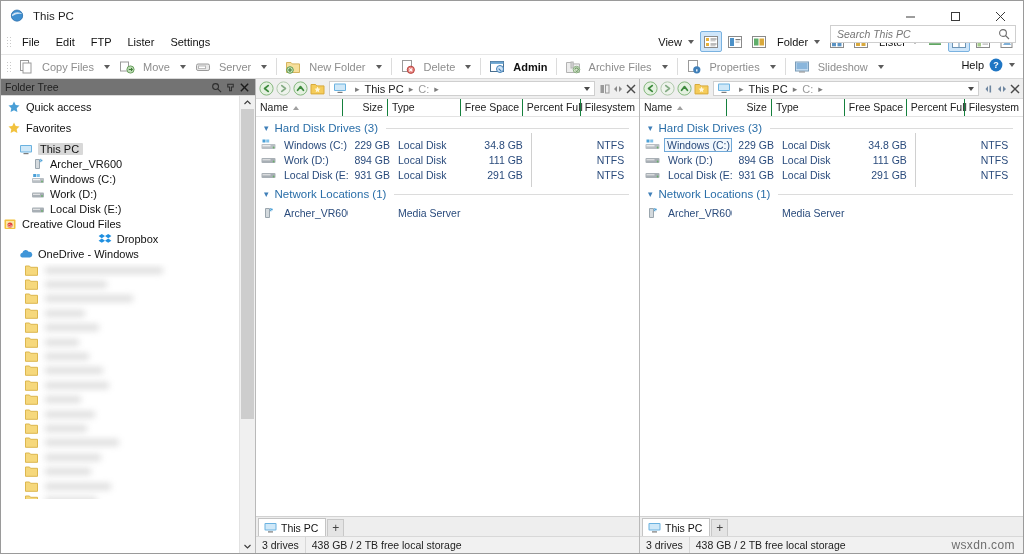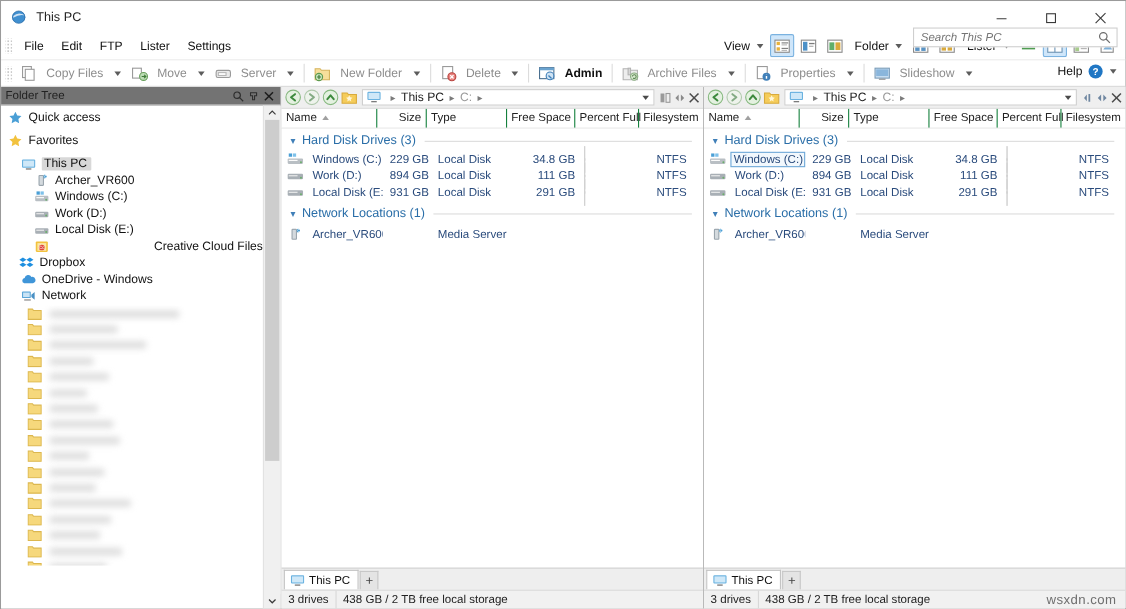--- a/index.html
+++ b/index.html
@@ -492,64 +492,53 @@
             <span class="ti">
               <svg viewBox="0 0 14 14" width="14" height="14">
                   <rect x="1" y="5.5" width="12" height="5" rx="1" fill="#a8afb5"></rect>
                   <rect x="2" y="6.8" width="7" height="1" fill="#eee"></rect>
                   <circle cx="11" cy="9" r="0.9" fill="#6aae6a"></circle>
                 </svg>
             </span>
             <span class="tl">Local Disk (E:)</span>
           </div>
 
-          <div class="tnode" style="padding-left:30px;justify-content:space-between;">
+          <div class="tnode" style="padding-left:2px;">
             <span class="ti">
               <svg viewBox="0 0 14 14" width="14" height="14">
                   <rect x="1.5" y="2.5" width="11" height="9.5" rx="1" fill="#f2c23e"></rect>
                   <rect x="3" y="4" width="8" height="7" fill="#fbe7a6"></rect>
                   <circle cx="7" cy="8" r="2.6" fill="#e0443a"></circle>
                   <text x="7" y="9.6" font-size="4.2" fill="#fff" text-anchor="middle" font-family="Liberation Sans, sans-serif">Cc</text>
                 </svg>
             </span>
             <span class="tl">Creative Cloud Files</span>
           </div>
 
-          <div class="tnode" style="padding-left:16px;">
+          <div class="tnode" style="padding-left:16px;justify-content:center;">
             <span class="ti">
               <svg viewBox="0 0 14 14" width="14" height="14">
                   <path d="M3.8 2 L7 4.1 3.8 6.2 .6 4.1 Z" fill="#1e8fe0"></path>
                   <path d="M10.2 2 L13.4 4.1 10.2 6.2 7 4.1 Z" fill="#1e8fe0"></path>
                   <path d="M3.8 6.6 L7 8.7 3.8 10.8 .6 8.7 Z" fill="#1e8fe0"></path>
                   <path d="M10.2 6.6 L13.4 8.7 10.2 10.8 7 8.7 Z" fill="#1e8fe0"></path>
                 </svg>
             </span>
             <span class="tl">Dropbox</span>
           </div>
 
           <div class="tnode" style="padding-left:18px;">
             <span class="ti">
               <svg viewBox="0 0 14 14" width="14" height="14">
                   <path d="M3 10.5 a2.4 2.4 0 0 1 .4 -4.7 a3.3 3.3 0 0 1 6.2 -1 a2.9 2.9 0 0 1 1.4 5.7 Z" fill="#3f95d8"></path>
                 </svg>
             </span>
             <span class="tl">OneDrive - Windows</span>
           </div>
 
-          <div class="tnode" style="padding-left:18px;">
-            <span class="ti">
-              <svg viewBox="0 0 14 14" width="14" height="14">
-                  <rect x="1" y="3" width="8" height="6" rx="0.8" fill="#5aa6d8"></rect>
-                  <rect x="2" y="4" width="6" height="4" fill="#c9e4f6"></rect>
-                  <path d="M9.5 6 l3 -2.5 v7 l-3 -2.5 Z" fill="#4a90c4"></path>
-                  <rect x="3" y="10.2" width="6" height="1" fill="#7b7b7b"></rect>
-                </svg>
-            </span>
-            <span class="tl">Network</span>
-          </div>
 
 
           <div class="blurwrap">
             <div class="blurrow">
                 <span class="blurfolder"><svg viewBox="0 0 13 11" width="13" height="11">
                     <path d="M0.5 1 h4 l1 1.3 h7 v8 h-12 Z" fill="#f6d87c" stroke="#dcb74f"></path>
                   </svg></span>
                 <span class="blurtext" style="width:118px;"></span>
               </div>
             <div class="blurrow">

